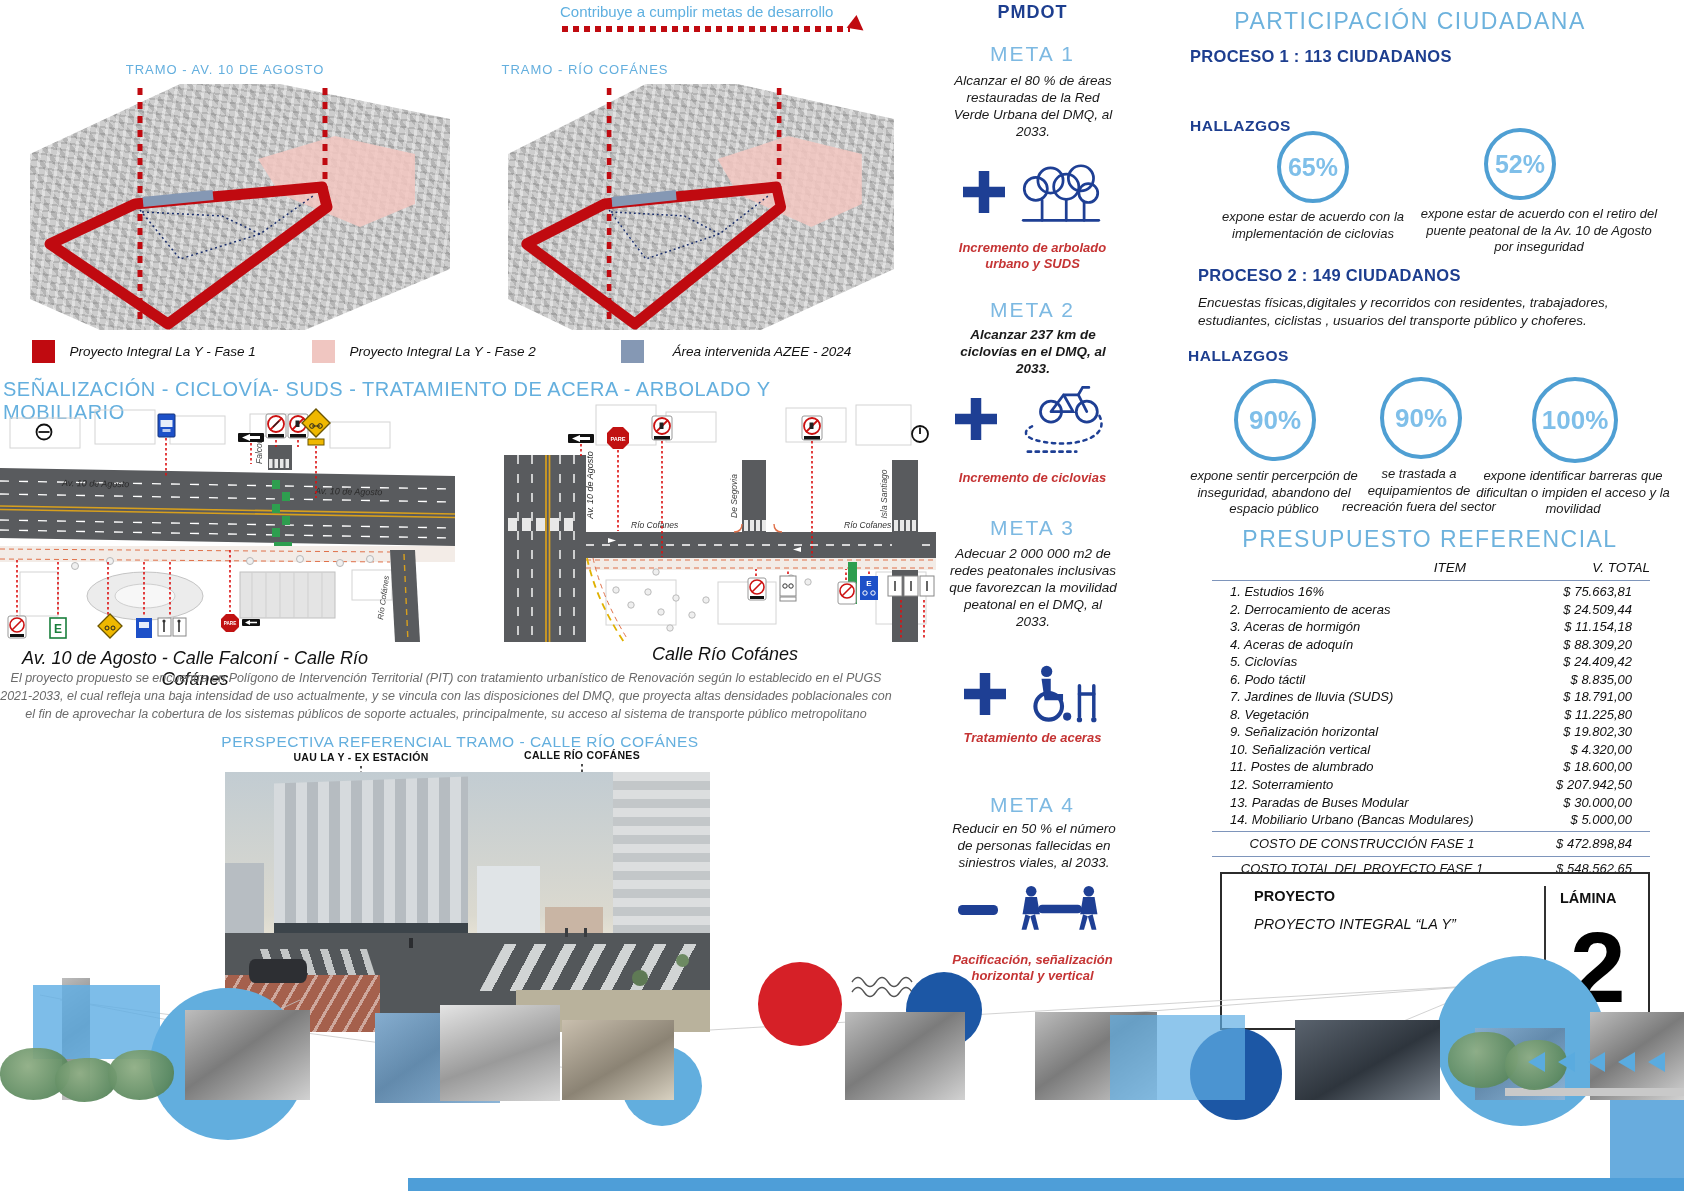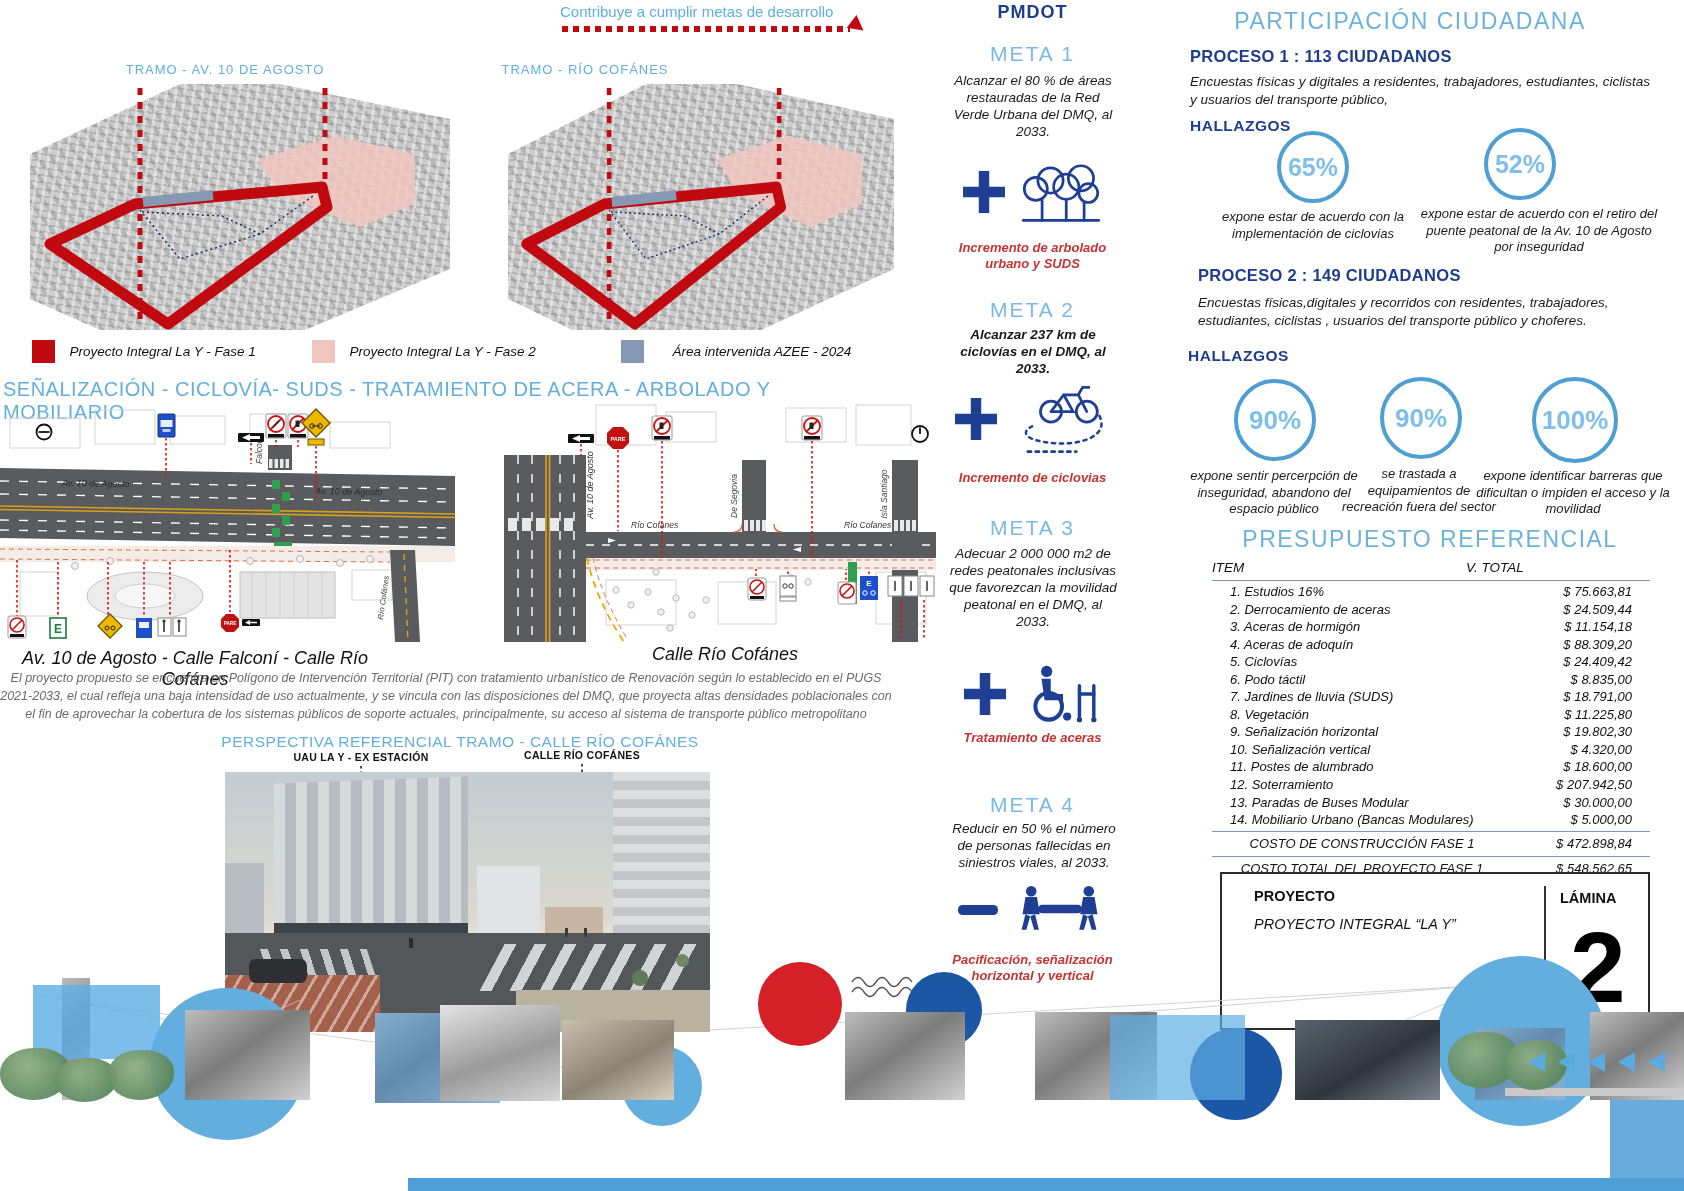--- a/index.html
+++ b/index.html
@@ -37,21 +37,21 @@
   .part-title{font-size:23px;letter-spacing:1.5px;color:#6db2dd;}
   .proc-h{font-size:16.5px;font-weight:800;color:#1d3e8f;letter-spacing:.3px;}
   .hall{font-size:15.5px;font-weight:800;color:#1d3e8f;letter-spacing:.5px;}
   .desc{font-size:13.5px;line-height:18px;font-style:italic;color:#1a1a1a;}
   .pct-c{border:4px solid #4f9fd3;border-radius:50%;display:flex;align-items:center;justify-content:center;
          color:#7fbfe9;font-weight:800;background:#fff;}
   .pct-cap{font-size:13px;line-height:16.5px;font-style:italic;color:#1a1a1a;text-align:center;}
   
   .budget{font-size:13px;font-style:italic;color:#111;}
   .b-head{display:flex;font-size:13.5px;height:18px;}
-  .b-head span{display:block;text-align:left;}
+  .b-head span{display:block;text-align:right;}
   .b-rule{height:0;border-top:1.6px solid #7e95bb;margin:2px 0;}
   .b-row{display:flex;height:17.55px;line-height:17.55px;}
   .b-item{flex:1;padding-left:18px;white-space:nowrap;}
   .b-val{width:120px;text-align:right;padding-right:18px;white-space:nowrap;}
   .b-row.sum{height:20px;line-height:20px;}
   .b-row.sum .b-item{text-align:center;padding-left:0;}
   
   .tblock{border:2.5px solid #2b2b2b;background:#fff;}
   .tb-lab{font-size:14.5px;font-weight:bold;color:#111;}
   .tb-name{font-size:14.5px;font-style:italic;color:#111;}
@@ -547,21 +547,20 @@
           <path d="M84,32 l4,16 h-5 l-4,-14 z"></path>
         <rect x="27" y="22" width="46" height="9" rx="4.5"></rect>
       </g>
     </svg>
   </div>
   <div class="abs red-cap ctr" style="left:945px;top:952px;width:175px;">Pacificación, señalización horizontal y vertical</div>
 
   <div class="abs part-title ctr" style="left:1150px;top:8px;width:520px;">PARTICIPACIÓN CIUDADANA</div>
 
   <div class="abs proc-h" style="left:1190px;top:47px;">PROCESO 1 : 113 CIUDADANOS</div>
-  <div class="abs desc" style="left:1190px;top:73px;width:460px;">Encuestas físicas y digitales a residentes, trabajadores, estudiantes, ciclistas y usuarios del transporte público,</div>
   <div class="abs hall" style="left:1190px;top:117px;">HALLAZGOS</div>
 
   <div class="abs pct-c" style="left:1277px;top:131px;width:64px;height:64px;font-size:25px;">
       <span>65%</span>
     </div>
   <div class="abs pct-cap" style="left:1217px;top:209px;width:192px;">expone  estar de acuerdo con la implementación de ciclovias</div>
   <div class="abs pct-c" style="left:1484px;top:128px;width:64px;height:64px;font-size:25px;">
       <span>52%</span>
     </div>
   <div class="abs pct-cap" style="left:1420px;top:206px;width:238px;">expone  estar de acuerdo con el retiro del puente peatonal de la Av. 10 de Agosto por inseguridad</div>

